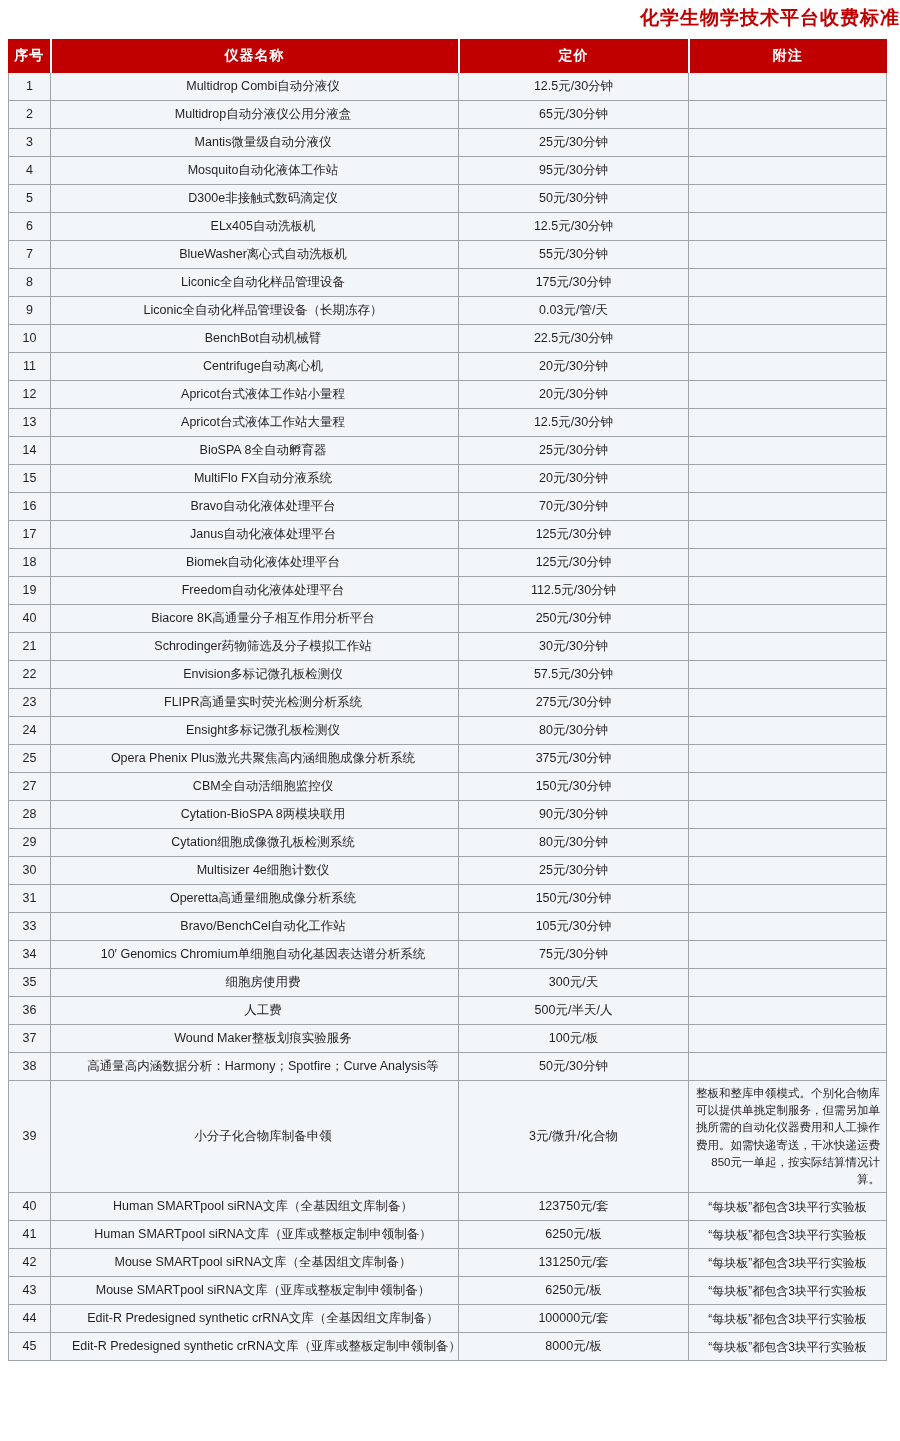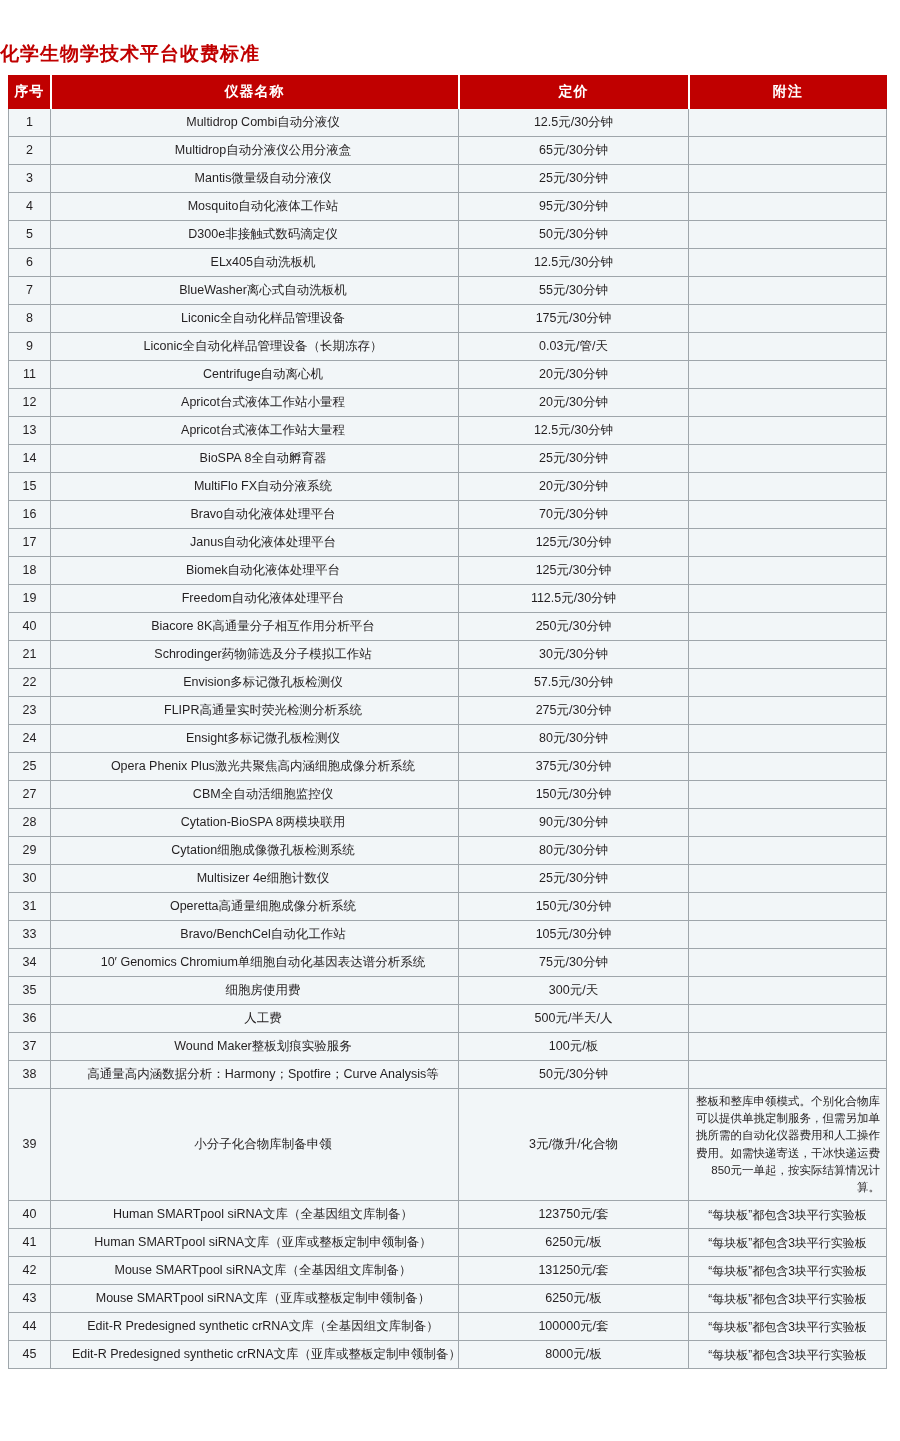--- a/index.html
+++ b/index.html
@@ -13,29 +13,28 @@
     font-family: "Liberation Sans", "DejaVu Sans", sans-serif;
     overflow: hidden;
   }
   .page {
     position: relative;
     width: 900px;
     height: 1441px;
     box-sizing: border-box;
   }
   .title {
-    text-align: left;
+    text-align: right;
     color: #C00000;
     font-size: 19px;
     font-weight: bold;
     letter-spacing: 1px;
     padding-top: 7px;
     padding-bottom: 9px;
     line-height: 1.2;
-    margin-top: 36px;
   }
   .table-wrap {
     margin: 0 8px 10px 8px;
     width: 878px;
   }
   table.fee {
     border-collapse: collapse;
     width: 878px;
     table-layout: fixed;
     background: #F2F6F8;
@@ -166,20 +165,26 @@
             <td class="price">175元/30分钟</td>
             <td class="note"></td>
           </tr>
           <tr>
             <td class="no">9</td>
             <td class="name">Liconic全自动化样品管理设备（长期冻存）</td>
             <td class="price">0.03元/管/天</td>
             <td class="note"></td>
           </tr>
           <tr>
+            <td class="no">10</td>
+            <td class="name">BenchBot自动机械臂</td>
+            <td class="price">22.5元/30分钟</td>
+            <td class="note"></td>
+          </tr>
+          <tr>
             <td class="no">11</td>
             <td class="name">Centrifuge自动离心机</td>
             <td class="price">20元/30分钟</td>
             <td class="note"></td>
           </tr>
           <tr>
             <td class="no">12</td>
             <td class="name">Apricot台式液体工作站小量程</td>
             <td class="price">20元/30分钟</td>
             <td class="note"></td>

